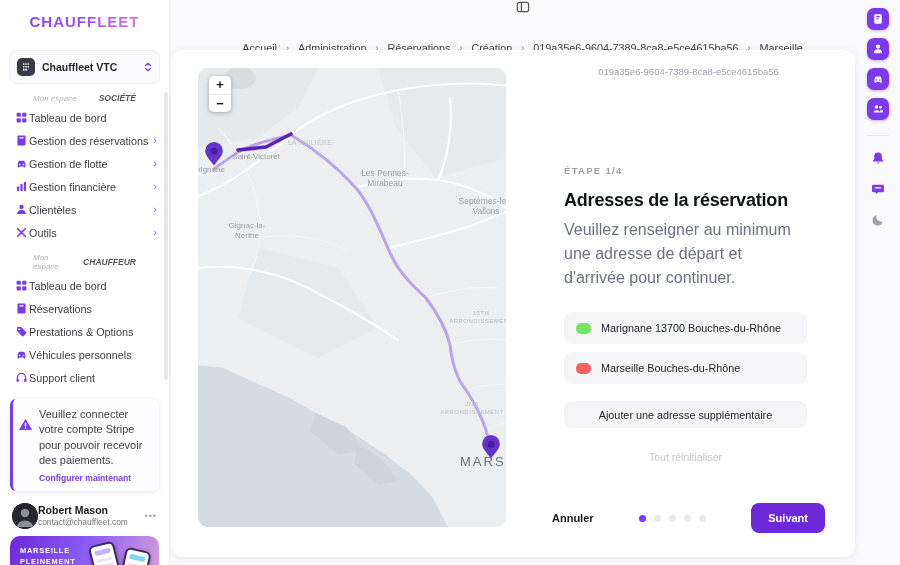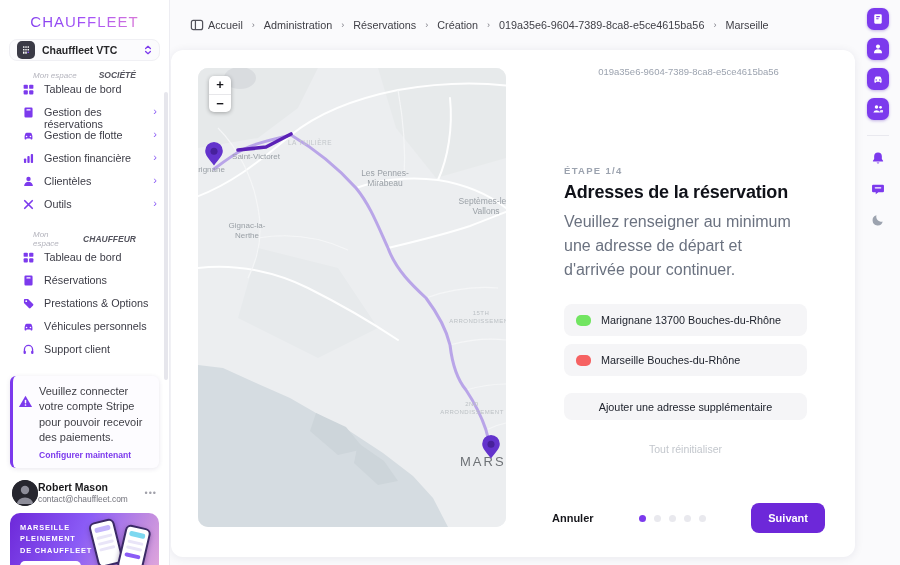--- a/index.html
+++ b/index.html
@@ -8,32 +8,32 @@
     font-family:"Liberation Sans", sans-serif;
     background:#fafafc;
     position:relative; overflow:hidden;
     color:#27272a;
   }
   svg { display:block; }
 
   
   .sidebar { position:absolute; left:0; top:0; width:170px; height:565px; background:#fff;
              border-right:1px solid #ededf2; z-index:6; }
-  .logo { margin:13px 0 9px; text-align:center; font-size:15px; font-weight:400; letter-spacing:1px;
+  .logo { margin:13px 0 20px; text-align:center; font-size:15px; font-weight:700; letter-spacing:1px;
           background:linear-gradient(90deg,#7c3aed 10%,#a855f7 55%,#ef87c9 95%);
           -webkit-background-clip:text; background-clip:text; color:transparent; }
-  .workspace { margin:2px 9px 6px; height:22px; border-radius:8px; background:#fbfbfd;
+  .workspace { margin:2px 9px 6px; height:34px; border-radius:8px; background:#fbfbfd;
                border:1px solid #f0f0f4; display:flex; align-items:center; gap:7px; padding:0 7px; cursor:pointer; }
   .ws-icon { width:18px; height:18px; border-radius:5px; background:#3a3a46; display:grid; place-items:center; flex:none; }
   .ws-name { font-size:10.5px; font-weight:700; color:#27272a; flex:1; }
   .section { display:flex; align-items:center; gap:22px; margin:9px 11px 3px; }
   .section::before,.section::after { content:""; height:1px; background:#ececf1; flex:1; }
   .sec-pre { font-style:italic; font-size:8px; color:#b4b4bd; }
   .sec-lab { font-style:italic; font-size:8.5px; font-weight:700; color:#54545e; }
-  .nav-item { display:flex; gap:9px; height:23px; padding:0 12px 0 22px;
+  .nav-item { display:flex; align-items:center; gap:1px; height:23px; padding:0 12px 0 15px;
               font-size:10.8px; color:#3b3b45; font-weight:500; cursor:pointer; }
   .nav-item svg { width:13px; height:13px; color:#7c3aed; flex:none; }
   .chev { margin-left:auto; color:#8b5cf6; font-size:11px; line-height:1; }
   .stripe-card { margin:10px 10px 0; background:#fdfcff; border-left:3px solid #7c3aed; border-radius:6px;
                  box-shadow:0 1px 5px rgba(40,20,90,.10); padding:8px 7px 8px 5px; display:flex; gap:6px; }
   .warn-wrap { padding-top:10px; }
   .stripe-msg { font-size:11px; color:#3f3f46; line-height:1.4; font-weight:500; }
   .stripe-link { margin-top:4px; font-size:8.6px; font-weight:700; color:#7c3aed; cursor:pointer; }
   .user-row { display:flex; align-items:center; gap:0; margin:12px 12px 7px; }
   .avatar { width:26px; height:26px; border-radius:50%; background:#26262e; overflow:hidden; flex:none; }
@@ -48,41 +48,41 @@
   .phone { position:absolute; width:26px; height:46px; border-radius:6px; background:#fff;
            border:2px solid #3b2a66; box-shadow:0 2px 5px rgba(30,10,70,.35); }
   .phone .scr { margin:4px 3px; height:5px; border-radius:2px; background:#c4b5fd; }
   .phone .scr2 { margin:3px 3px; height:3px; border-radius:2px; background:#e9e5f8; }
   .phone1 { right:40px; top:7px; transform:rotate(-14deg); }
   .phone2 { right:12px; top:13px; transform:rotate(13deg); }
   .sb-thumb { position:absolute; right:1px; top:92px; width:4px; height:288px; background:#e6e6ec; border-radius:2px; }
 
   
   .main { position:absolute; left:170px; right:45px; top:0; bottom:0; }
-  .topbar { height:50px; display:flex; align-items:center; padding-left:20px; gap:4px; }
+  .topbar { height:50px; display:flex; align-items:center; padding-left:20px; gap:28px;flex-direction:column; }
   .crumbs { display:flex; align-items:center; gap:9px; font-size:10.8px; color:#3f3f46; }
   .crumb { cursor:pointer; }
   .crumb-sep { color:#7b7b84; font-size:9px; }
   .card { position:absolute; left:1px; right:0; top:50px; bottom:8px; background:#fff; border-radius:12px;
           box-shadow:0 1px 10px rgba(25,25,60,.08); display:flex; overflow:hidden; }
 
   
   .map-wrap { width:308px; height:459px; margin:18px 0 0 27px; border-radius:10px; overflow:hidden;
               position:relative; background:#eceef0; flex:none; cursor:grab; }
   .zoom-ctl { position:absolute; left:11px; top:8px; width:22px; background:#fff; border-radius:5px;
               box-shadow:0 1px 4px rgba(0,0,0,.3); text-align:center; color:#17171c; z-index:3; }
   .zoom-btn { height:18px; line-height:18px; font-size:13px; font-weight:700; cursor:pointer; }
   .zoom-btn + .zoom-btn { border-top:1px solid #e7e7ea; }
 
   
   .panel { flex:1; display:flex; flex-direction:column; padding:16px 30px 24px 46px; min-width:0; }
   .res-id { text-align:center; font-size:9.5px; color:#9ca3af; }
   .form-col { margin:88px 0 0 12px; width:243px; }
   .step { font-size:9.5px; color:#9ca3af; letter-spacing:1.3px; font-weight:600; }
-  .wiz-title { margin-top:6px; font-size:18px; font-weight:800; color:#101219; letter-spacing:-.2px; }
+  .wiz-title { margin-top:14px; font-size:18px; font-weight:800; color:#101219; letter-spacing:-.2px; }
   .desc { margin-top:7px; font-size:16px; color:#6b7280; line-height:1.5; }
   .addr-row { margin-top:8px; height:32px; background:#f5f5f7; border-radius:8px; display:flex; align-items:center;
               gap:10px; padding:0 12px; font-size:10.8px; color:#20242e; font-weight:500; cursor:pointer; }
   .addr-row.first { margin-top:22px; }
   .addr-chip { width:15px; height:11px; border-radius:5px; flex:none; }
   .add-btn { margin-top:17px; height:27px; background:#f5f5f7; border-radius:8px; display:flex; align-items:center;
              justify-content:center; font-size:10.8px; font-weight:500; color:#20242e; cursor:pointer; }
   .reset { margin-top:23px; text-align:center; font-size:10.5px; color:#c3c7cd; cursor:pointer; }
   .wiz-footer { margin-top:auto; display:flex; align-items:center; }
   .cancel { font-size:11px; font-weight:700; color:#17171c; cursor:pointer; }

